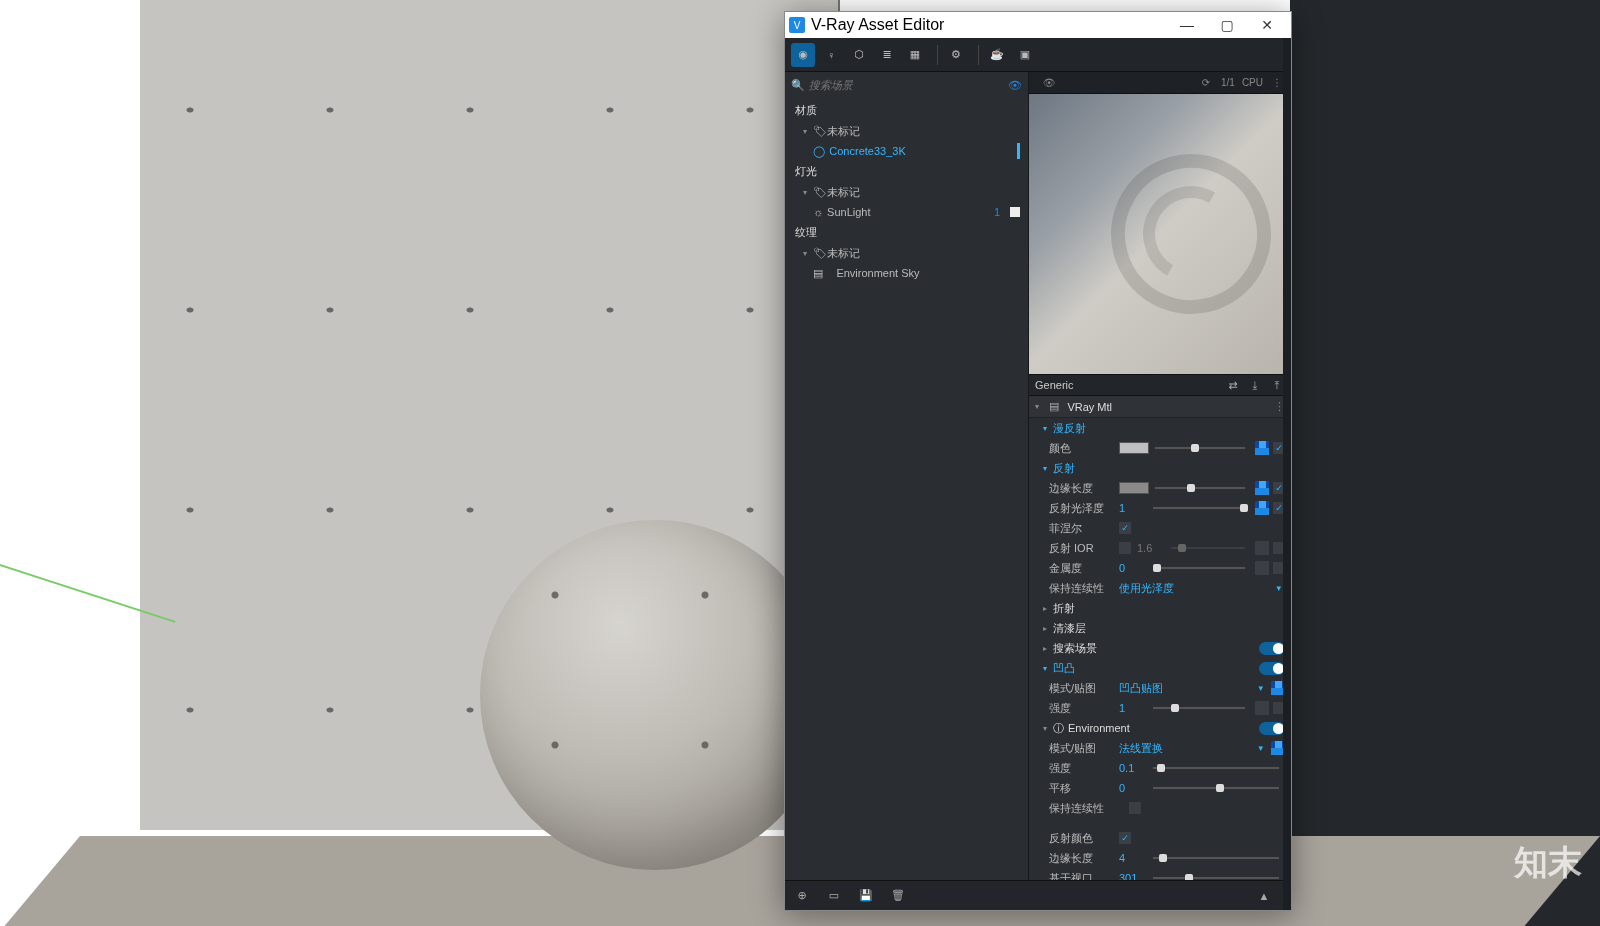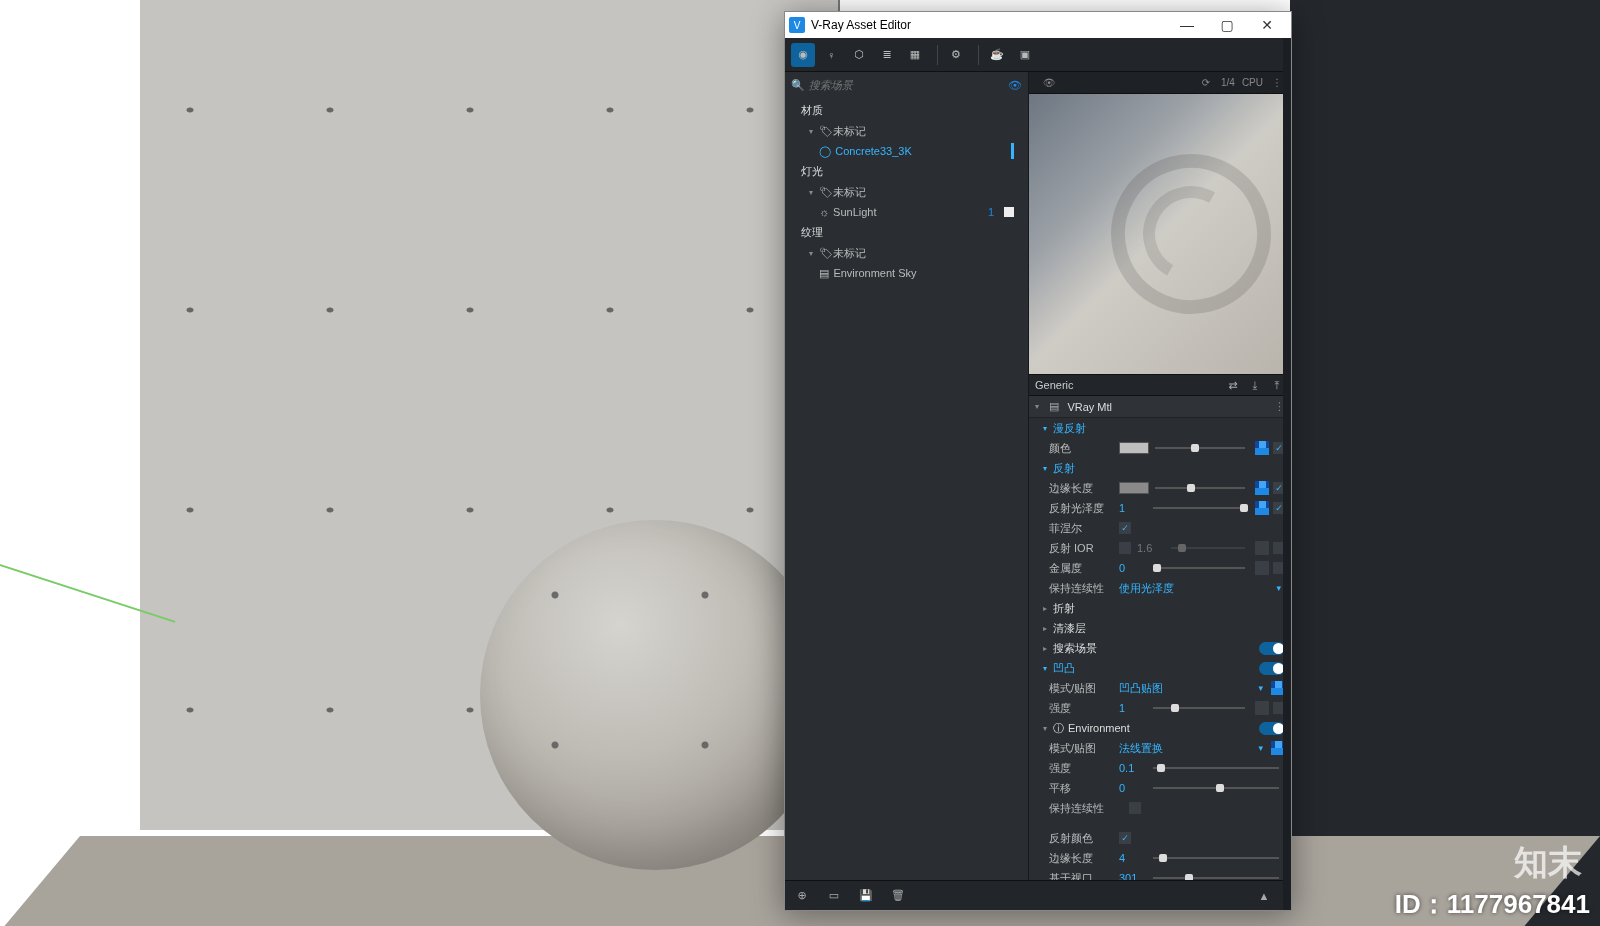--- a/index.html
+++ b/index.html
@@ -21,37 +21,37 @@
   background-image:radial-gradient(#555 3px,transparent 4px);
   background-size:150px 150px;opacity:.8}
 .gline{position:absolute;left:-20px;top:590px;width:200px;height:2px;background:#7c6;transform:rotate(18deg)}
 .wm-id{position:absolute;right:10px;bottom:4px;color:#fff;font-size:26px;font-weight:600;text-shadow:0 0 4px rgba(0,0,0,.6)}
 .wm-brand{position:absolute;right:18px;bottom:40px;color:rgba(255,255,255,.7);font-size:34px;font-weight:700}
 
 
 .editor{position:absolute;left:784px;top:11px;width:508px;height:900px;background:#2b2f34;color:#ccc;font-size:11px;box-shadow:0 4px 30px rgba(0,0,0,.4);border:1px solid #888;display:flex;flex-direction:column}
 .titlebar{height:26px;background:#fff;color:#000;display:flex;align-items:center;padding:0 4px}
 .tb-icon{width:16px;height:16px;background:#1e88e5;border-radius:2px;margin-right:6px;display:flex;align-items:center;justify-content:center;color:#fff;font-size:10px}
-.tb-title{flex:1;font-size:12px}
+.tb-title{flex:1;font-size:16px}
 .tb-btn{width:40px;height:100%;display:flex;align-items:center;justify-content:center;font-size:14px;color:#333}
 
 .toolbar{height:34px;background:#222529;display:flex;align-items:center;padding:0 6px;border-bottom:1px solid #111}
 .tool{width:24px;height:24px;margin-right:4px;display:flex;align-items:center;justify-content:center;border-radius:3px}
 .tool.sel{background:#0e639c}
 .tool svg,.tool span{width:16px;height:16px;color:#bbb}
 .tool-sep{width:1px;height:20px;background:#444;margin:0 6px}
 
 .main-row{flex:1;display:flex;min-height:0}
 .left-col{width:244px;background:#2a2e33;border-right:1px solid #16181b;display:flex;flex-direction:column}
 .search-row{display:flex;align-items:center;height:26px;padding:0 6px}
 .search-row .mag{color:#888;margin-right:4px}
 .search-row input{flex:1;background:transparent;border:none;color:#999;font-size:11px;outline:none;font-style:italic}
 .search-row .lock{color:#1e88e5}
 
-.tree{flex:1;overflow:auto;padding:2px 10px}
+.tree{flex:1;overflow:auto;padding:2px 4px}
 .cat{color:#ddd;padding:3px 6px;font-size:11px}
 .node{display:flex;align-items:center;height:20px;padding:0 4px 0 14px;color:#bbb}
 .node .arrow{width:10px;color:#888;font-size:8px}
 .node .lbl{flex:1;white-space:nowrap;overflow:hidden;text-overflow:ellipsis}
 .node.sel{color:#35b5ff}
 .node.sel .barR{width:3px;height:16px;background:#35b5ff;margin-left:4px}
 .node .cnt{color:#1e88e5;margin-right:6px}
 .node .sq{width:10px;height:10px;background:#eee;margin-left:4px}
 
 .right-col{flex:1;display:flex;flex-direction:column;background:#2a2e33;min-width:0}
@@ -114,21 +114,20 @@
 
 <div class="viewport">
   <div class="rstrip"></div>
   <div class="vp-scene">
     <div class="wall"></div>
     <div class="floor"></div>
     <div class="gline"></div>
     <div class="sphere"></div>
   </div>
   <div class="wm-brand">知末</div>
-  <div class="wm-id">ID：1177967841</div>
 </div>
 
 <div class="editor">
   <div class="titlebar">
     <div class="tb-icon">V</div>
     <div class="tb-title">V-Ray Asset Editor</div>
     <div class="tb-btn">—</div>
     <div class="tb-btn">▢</div>
     <div class="tb-btn tb-close">✕</div>
   </div>
@@ -196,31 +195,31 @@
         </div>
 
         <div class="cat">纹理</div>
         <div class="node">
           <span class="arrow">▾</span>
             <span class="ico">🏷</span>
           <span class="lbl">未标记</span>
         </div>
         <div class="node" style="padding-left:24px">
           <span class="ico">▤</span>
-          <span class="lbl" style="margin-left:4px">Environment Sky</span>
+          <span class="lbl" style="margin-left:13px">Environment Sky</span>
         </div>
       </div>
     </div>
 
     <div class="right-col">
       <div class="preview-bar">
         <span class="pv-ico">👁</span>
         <span class="grow"></span>
         <span class="pv-ico">⟳</span>
-        <span class="pv-ico">1/4</span>
+        <span class="pv-ico">1/1</span>
         <span class="pv-ico" style="width:auto">CPU</span>
         <span class="pv-ico">⋮</span>
       </div>
       <div class="preview">
         <div class="pv-grad"></div>
         <div class="pv-logo"></div>
       </div>
 
       <div class="mtl-head">
         <span>Generic</span>

